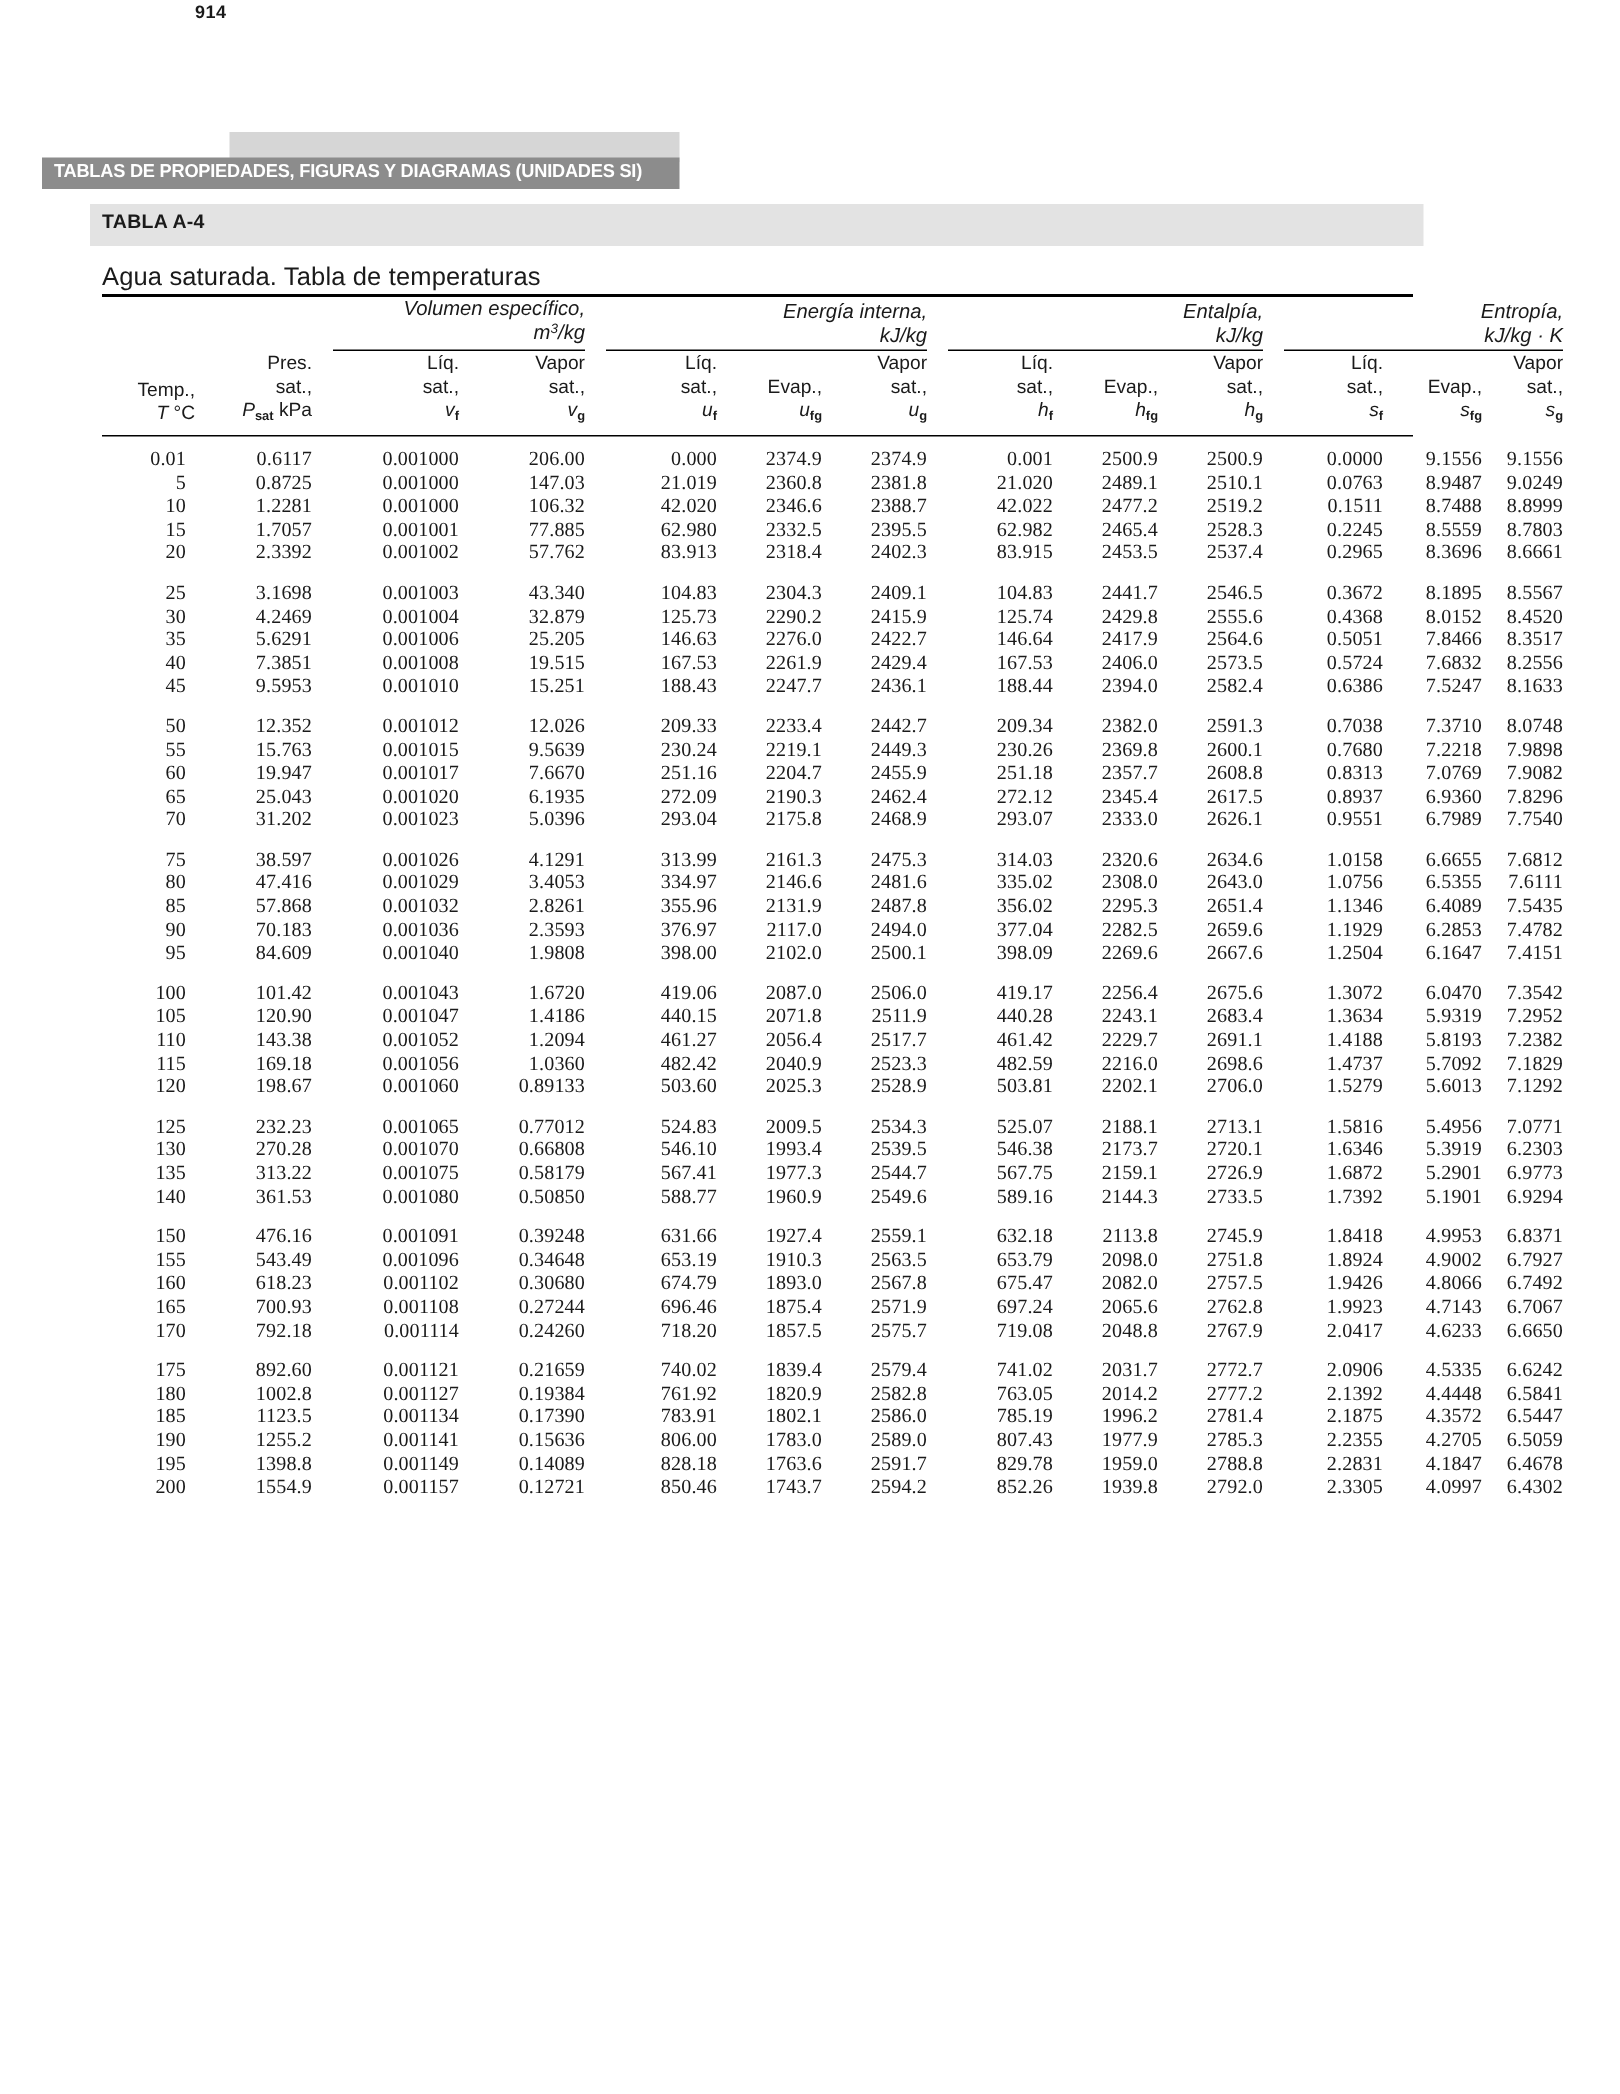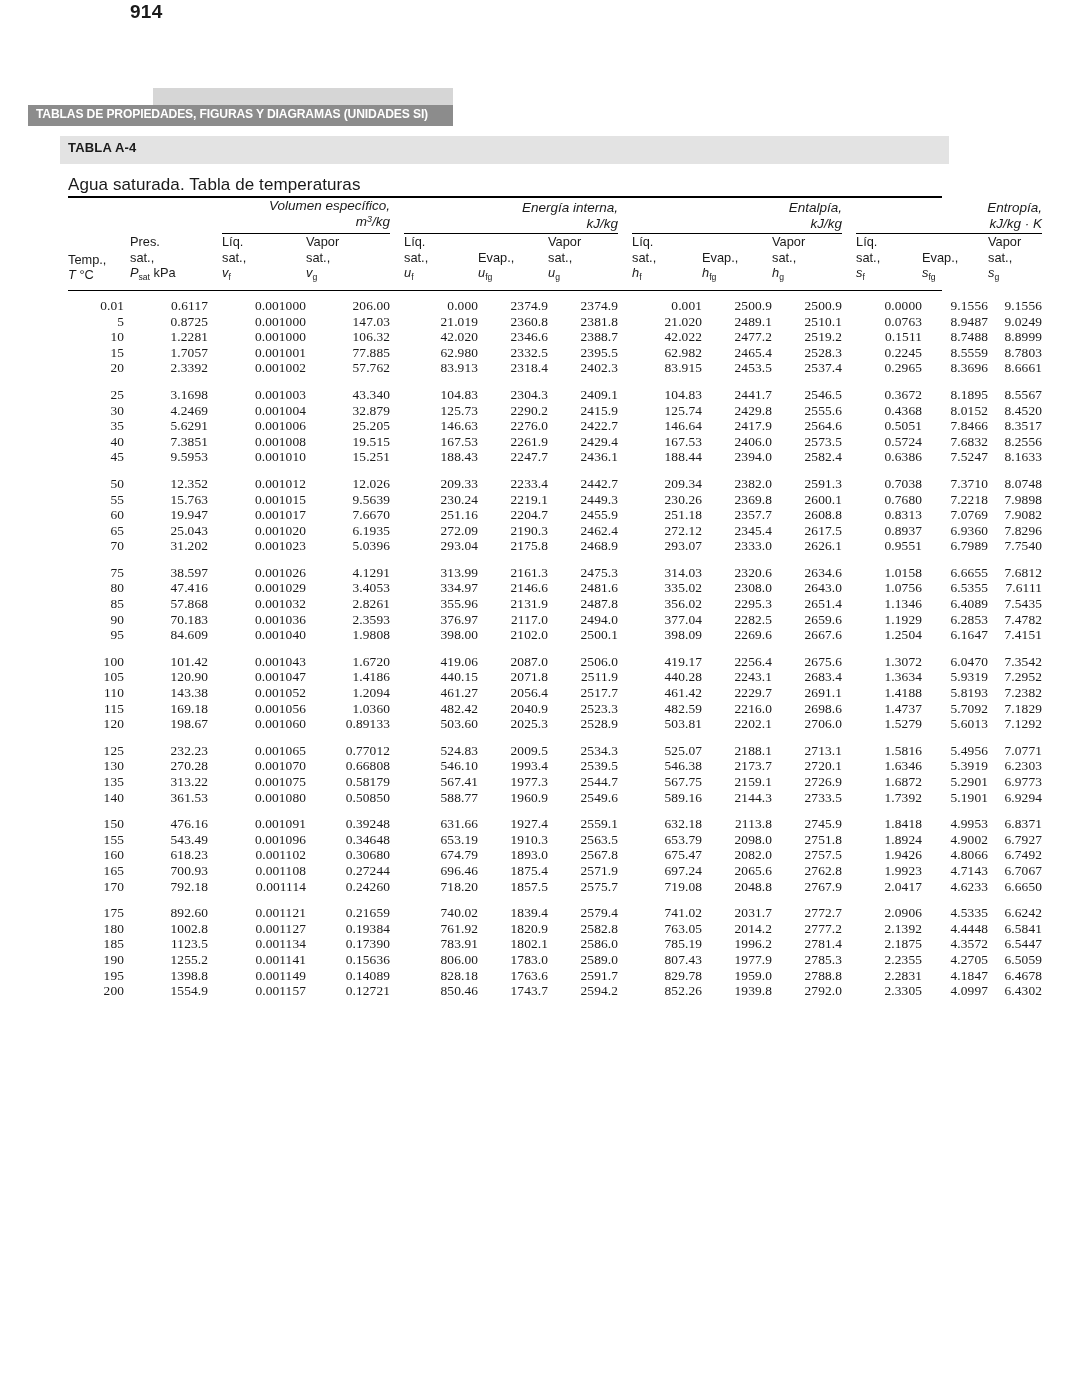--- a/index.html
+++ b/index.html
@@ -29,21 +29,21 @@
     left: 125px;
     top: 0;
     width: 300px;
     height: 20px;
     background: #d6d6d6;
   }
   .page-number {
     position: absolute;
     left: 130px;
     top: 1px;
-    font-size: 19px;
+    font-size: 12px;
     font-weight: bold;
     letter-spacing: 0.3px;
     color: #1a1a1a;
   }
   .head-band {
     position: absolute;
     left: 28px;
     top: 105px;
     width: 425px;
     height: 21px;
@@ -126,23 +126,23 @@
   }
 
   
   .sub {
     font-size: 12.8px;
     line-height: 15.4px;
     padding-bottom: 4px !important;
     vertical-align: bottom;
   }
   .sub .ln { display: block; white-space: nowrap; }
-  .sub.left  { text-align: left; }
+  .sub.left  { text-align: right; }
   .sub .sym { font-style: italic; }
-  sub { font-size: 8.6px; font-style: normal; vertical-align: baseline; position: relative; top: 2.4px; }
+  sub { font-size: 8.6px; font-style: normal; vertical-align: baseline; position: relative; top: 2.4px; font-weight: bold; }
   .supp { font-size: 9px; vertical-align: baseline; position: relative; top: -4px; }
 
   
   td.num {
     text-align: right;
     font-size: 13.4px;
     line-height: 16.7px;
     font-family: "Liberation Serif", serif;
     letter-spacing: 0.1px;
     white-space: nowrap;

